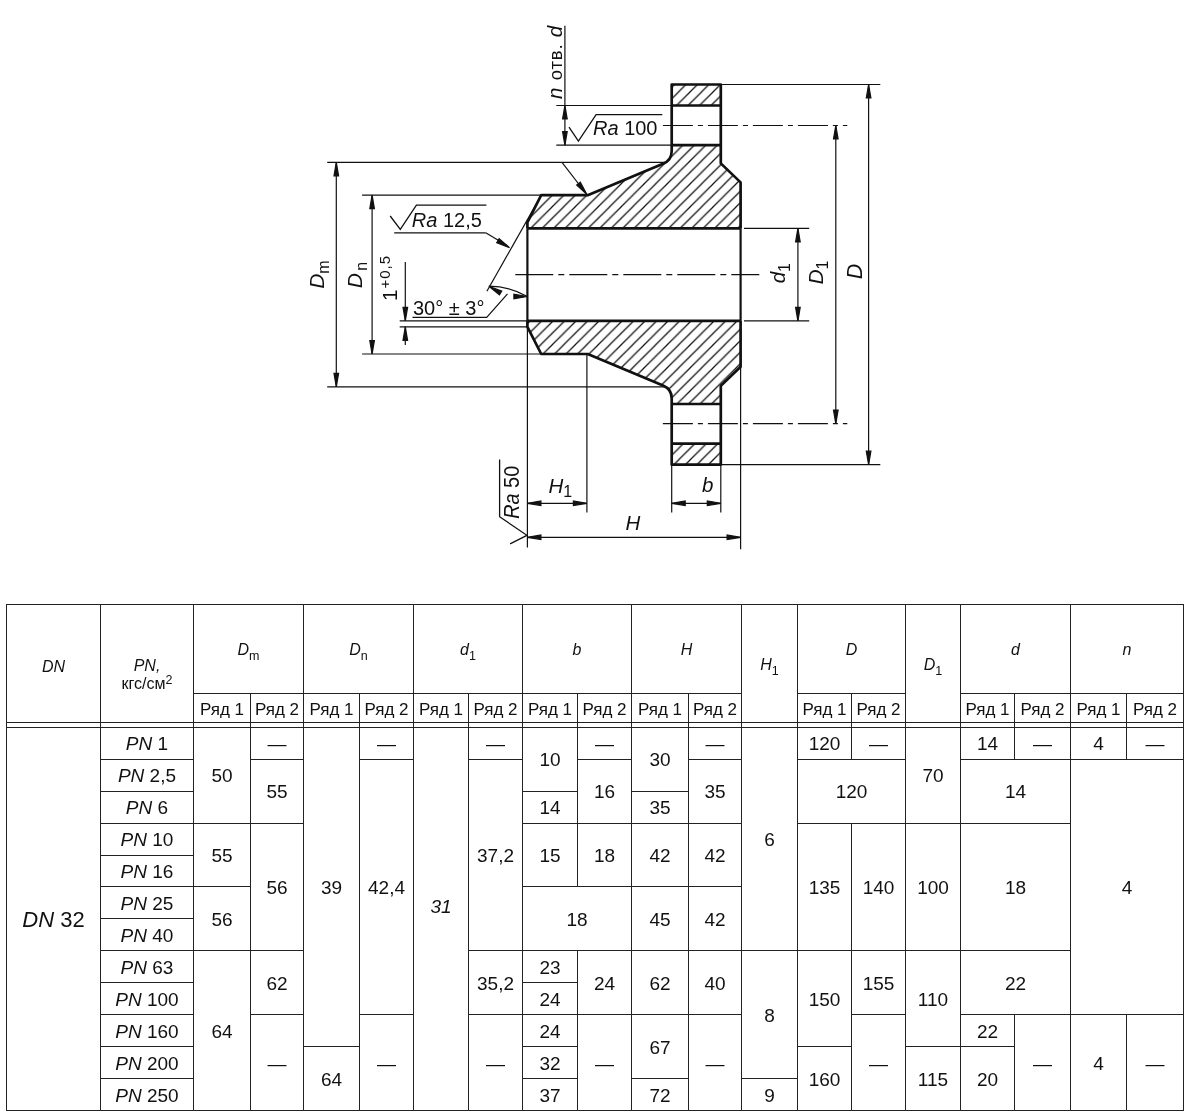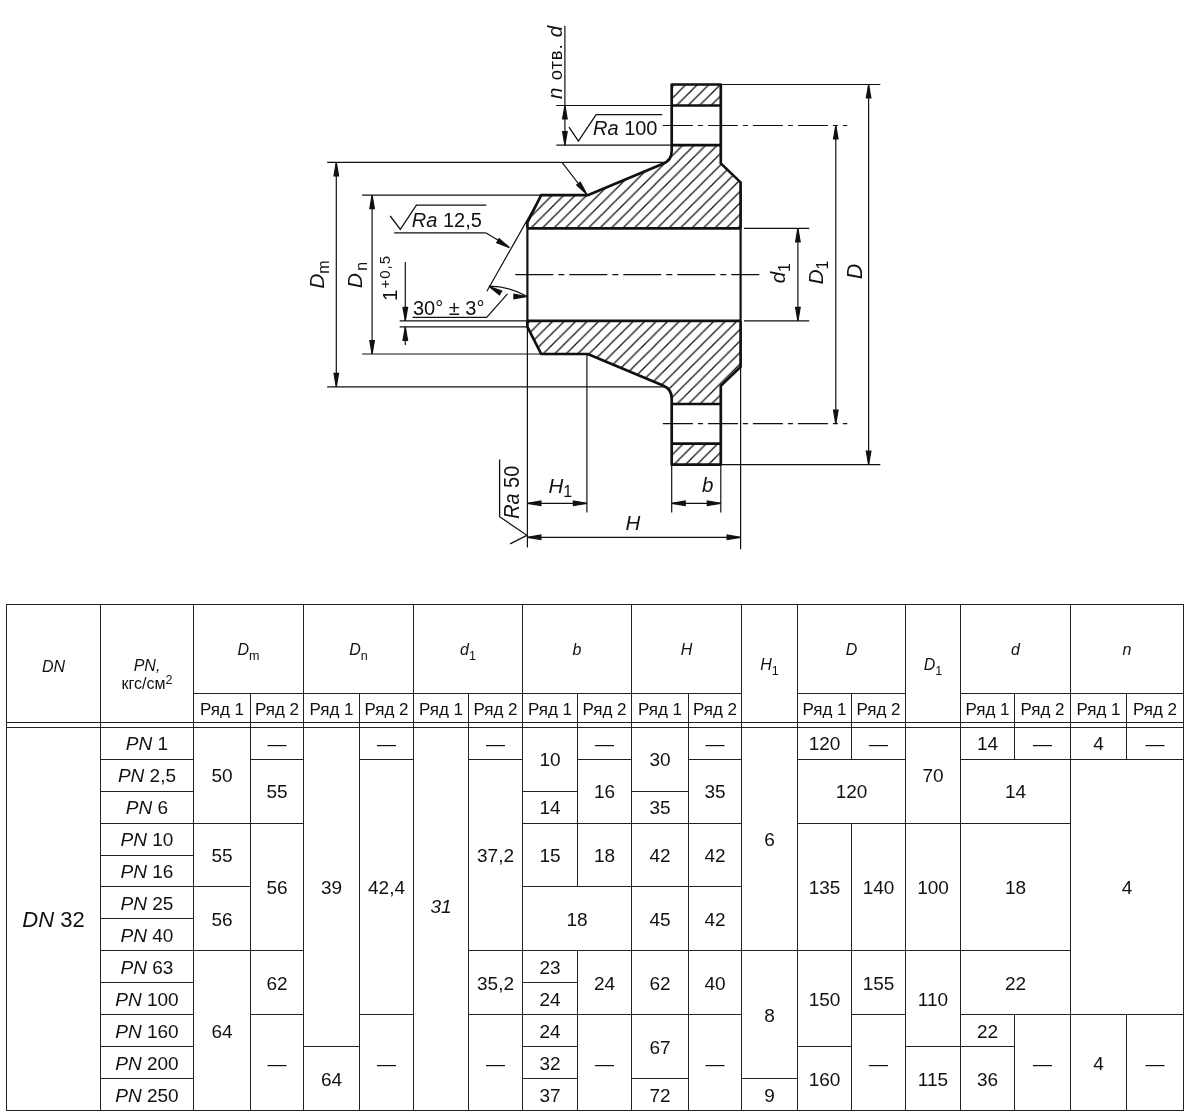--- a/index.html
+++ b/index.html
@@ -425,21 +425,21 @@
   <td rowspan="3">4</td>
   <td rowspan="3">—</td>
 </tr>
 
 <tr class="r">
   <td class="pn"><span class="it">PN</span> 200</td>
   <td rowspan="2">64</td>
   <td>32</td>
   <td rowspan="2">160</td>
   <td rowspan="2">115</td>
-  <td rowspan="2">36</td>
+  <td rowspan="2">20</td>
 </tr>
 
 <tr class="r r12">
   <td class="pn"><span class="it">PN</span> 250</td>
   <td>37</td>
   <td>72</td>
   <td>9</td>
 </tr>
 </tbody>
     </table>

